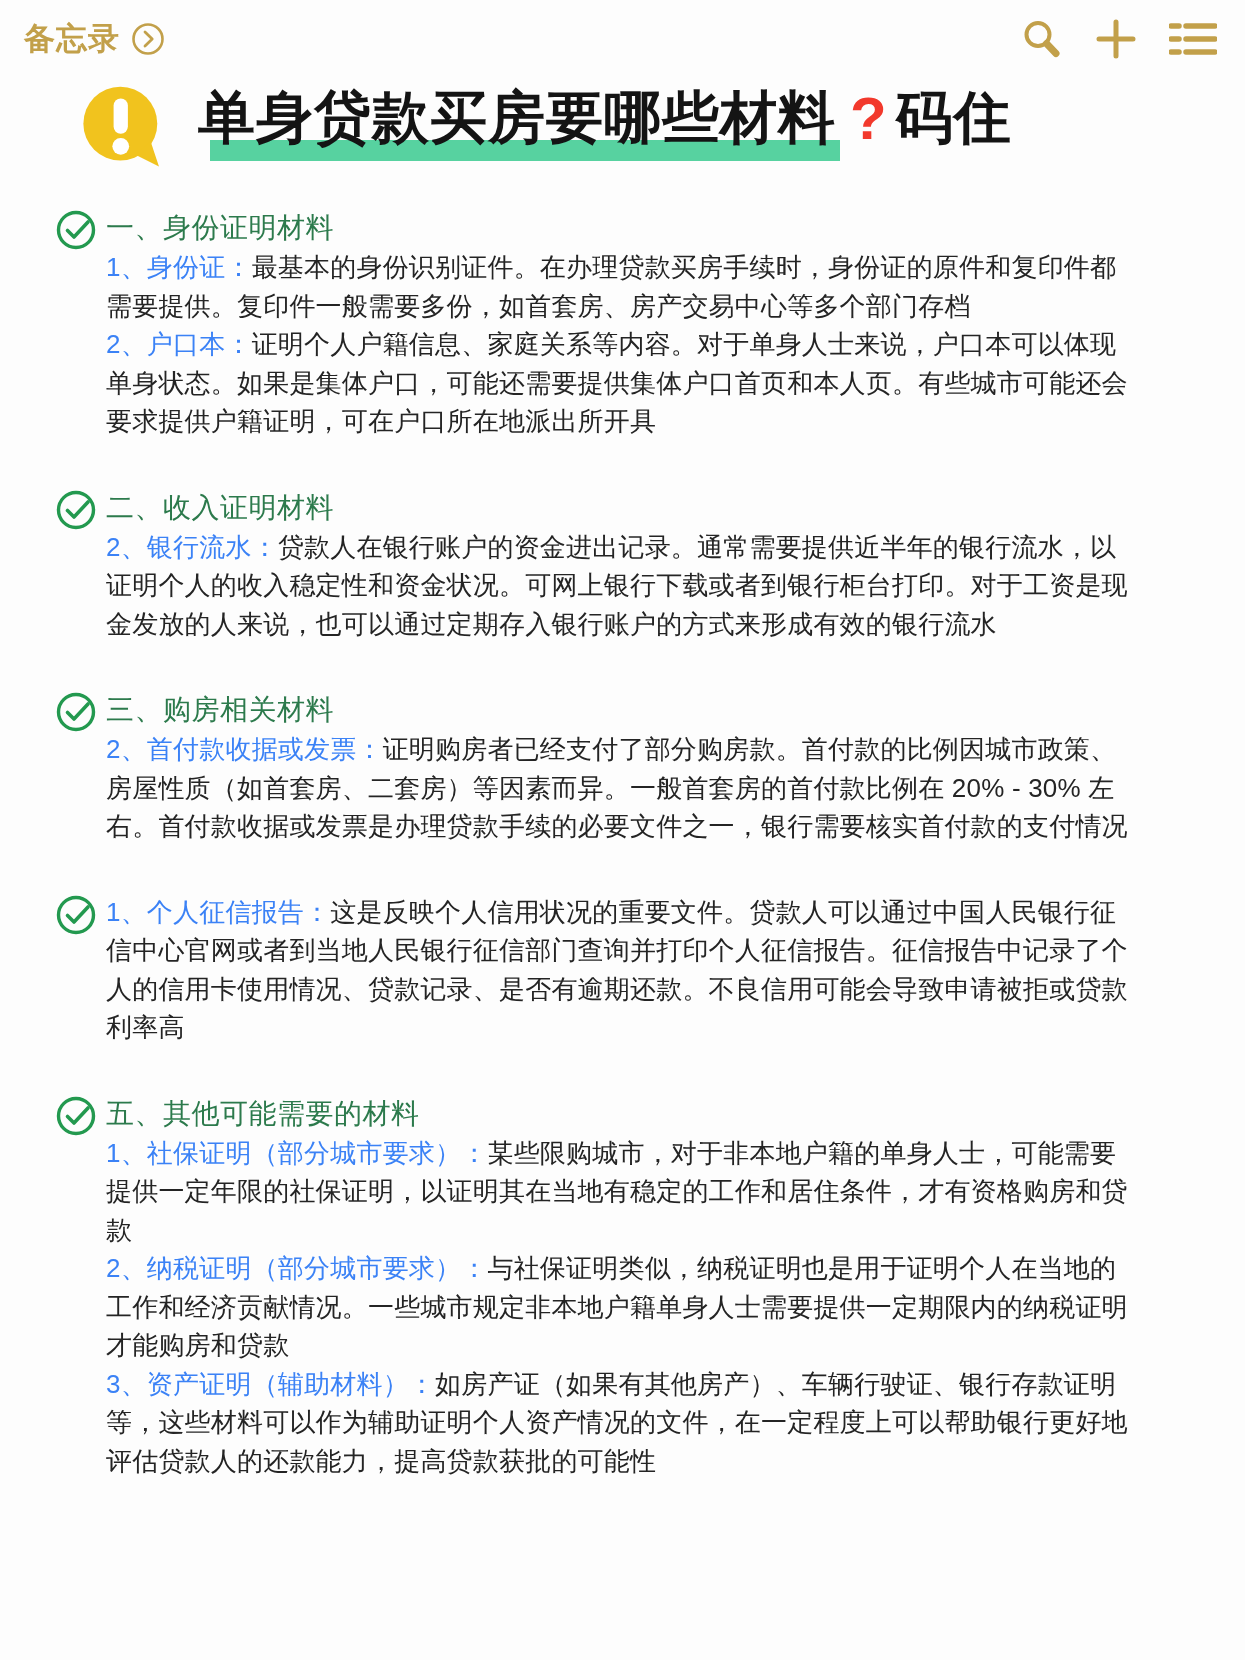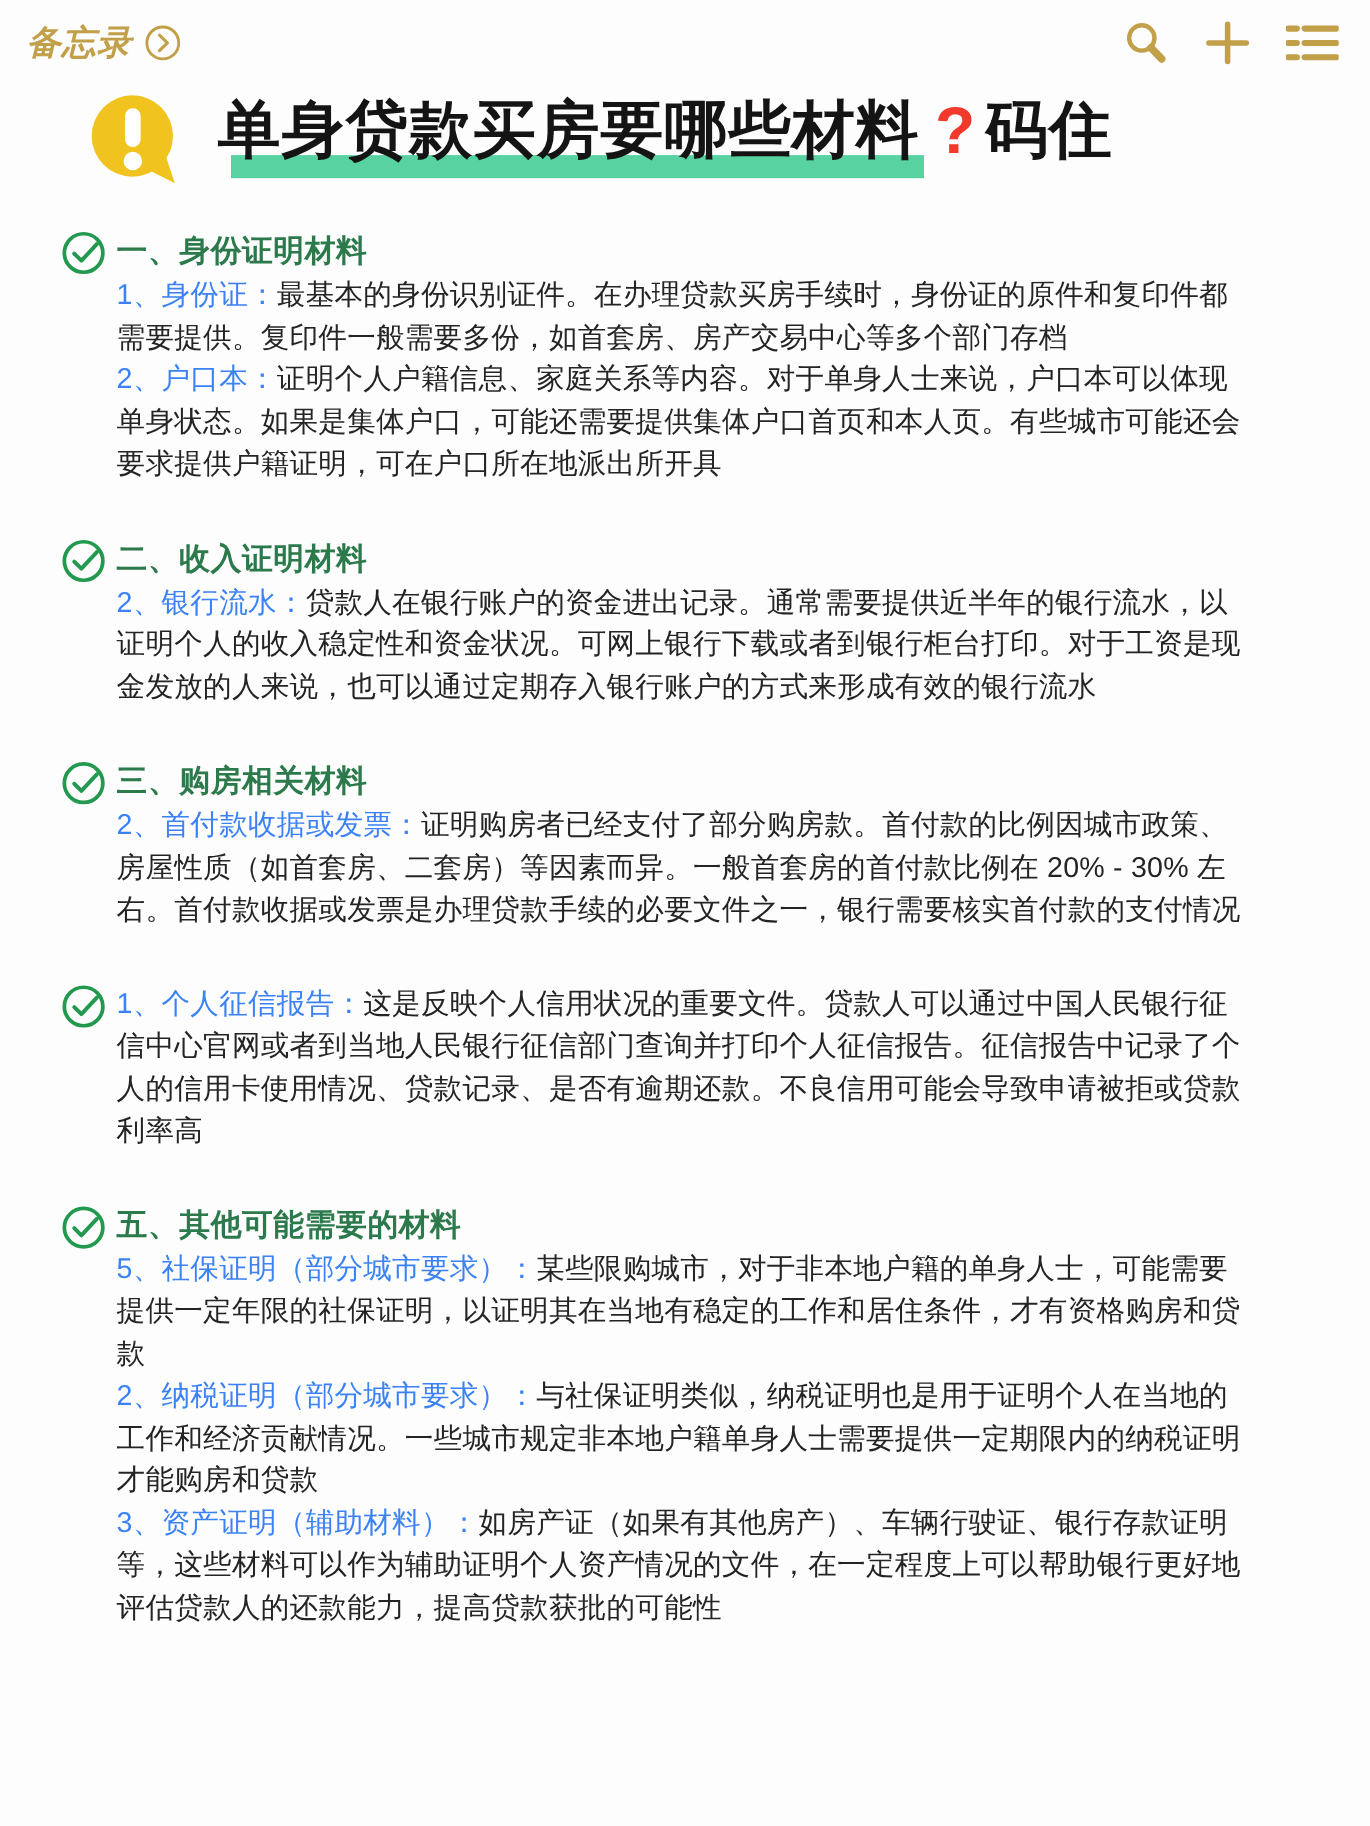--- a/index.html
+++ b/index.html
@@ -11,21 +11,21 @@
     overflow:hidden;
     color:#242424;
   }
 
   
   .app-header {
     display:flex; justify-content:space-between; align-items:center;
     padding:16px 28px 0 24px;
     height:62px;
   }
-  .back-group { display:flex; align-items:center; gap:10px; color:#c2a04a; cursor:pointer;font-style:italic; }
+  .back-group { display:flex; align-items:center; gap:10px; color:#c2a04a; cursor:pointer; }
   .app-title { font-size:31px; font-weight:600; letter-spacing:1px; }
   .header-actions { display:flex; align-items:center; gap:32px; }
   .icon-btn { display:flex; align-items:center; justify-content:center; cursor:pointer; }
   .icon-btn svg, .back-group svg { display:block; }
 
   
   .note-title-row {
     display:flex; align-items:flex-start;
     margin:22px 0 0 80px;
     gap:34px;
@@ -45,21 +45,21 @@
     color:#f2392c; font-weight:900; font-size:60px;
     padding:0 8px 0 14px; position:relative; top:2px;
   }
 
   
   .note-body { padding-bottom:30px; }
   .note-section { position:relative; padding:0 112px 0 106px; margin-top:47px; }
   .note-section.first { margin-top:32px; }
   .check-icon { position:absolute; left:55px; top:0px; width:44px; height:44px; }
   .section-heading {
-    font-size:28px; font-weight:700; color:#2c7a4c;
+    font-size:28px; font-weight:400; color:#2c7a4c;
     line-height:40px; letter-spacing:0.5px;
   }
   .item { font-size:26px; line-height:38.5px; color:#242424; letter-spacing:0.2px; }
   .item-label { color:#3b82f6; }
 </style>
 </head>
 <body>
 
 <header class="app-header">
   <div class="back-group">
@@ -151,18 +151,18 @@
   </section>
 
   <section class="note-section">
     <span class="check-icon">
       <svg width="44" height="44" viewBox="0 0 44 44">
         <circle cx="21" cy="22" r="17.5" fill="none" stroke="#23994f" stroke-width="3.4"></circle>
         <path d="M12.5 22.5 l6.5 6.5 L33 14" fill="none" stroke="#23994f" stroke-width="3.6" stroke-linecap="round" stroke-linejoin="round"></path>
       </svg>
     </span>
     <h2 class="section-heading">五、其他可能需要的材料</h2>
-    <p class="item"><span class="item-label">5、社保证明（部分城市要求）：</span><span>某些限购城市，对于非本地户籍的单身人士，可能需要提供一定年限的社保证明，以证明其在当地有稳定的工作和居住条件，才有资格购房和贷款</span></p>
+    <p class="item"><span class="item-label">1、社保证明（部分城市要求）：</span><span>某些限购城市，对于非本地户籍的单身人士，可能需要提供一定年限的社保证明，以证明其在当地有稳定的工作和居住条件，才有资格购房和贷款</span></p>
     <p class="item"><span class="item-label">2、纳税证明（部分城市要求）：</span><span>与社保证明类似，纳税证明也是用于证明个人在当地的工作和经济贡献情况。一些城市规定非本地户籍单身人士需要提供一定期限内的纳税证明才能购房和贷款</span></p>
     <p class="item"><span class="item-label">3、资产证明（辅助材料）：</span><span>如房产证（如果有其他房产）、车辆行驶证、银行存款证明等，这些材料可以作为辅助证明个人资产情况的文件，在一定程度上可以帮助银行更好地评估贷款人的还款能力，提高贷款获批的可能性</span></p>
   </section>
 
 </main>
 
 </body></html>

